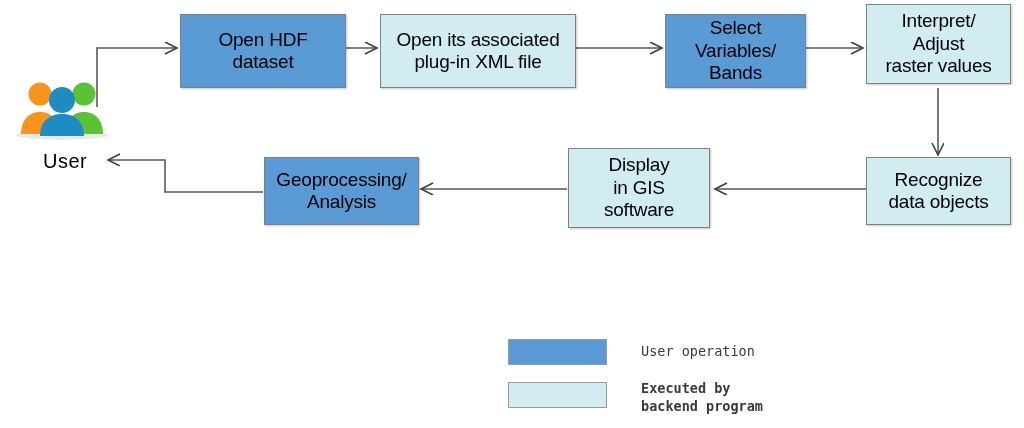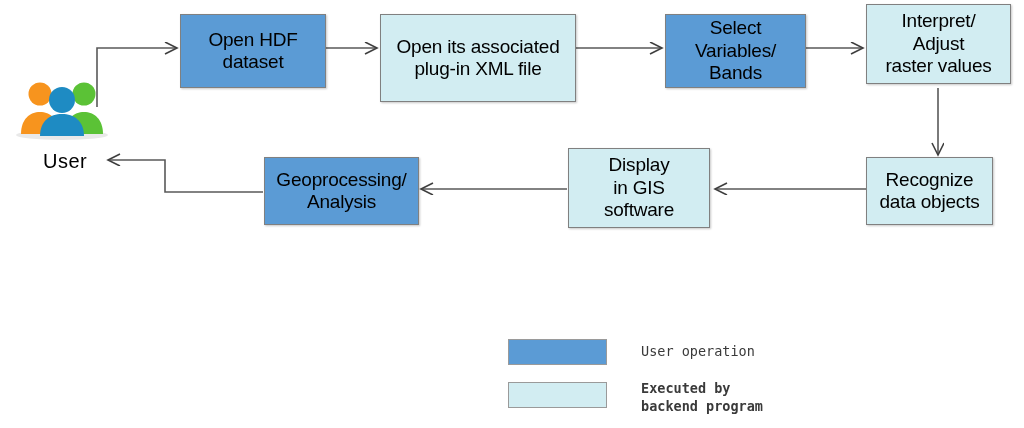--- a/index.html
+++ b/index.html
@@ -108,42 +108,42 @@
 
     <circle cx="70" cy="16" r="11.5" fill="#5BC236"></circle>
     <path d="M51,56 C51,41 60,34 70,34 C80,34 89,41 89,56 Z" fill="#5BC236"></path>
 
     <circle cx="48" cy="22" r="13" fill="#1E8BC3"></circle>
     <path d="M26,58 C26,43 36,36 48,36 C60,36 70,43 70,58 Z" fill="#1E8BC3"></path>
   </svg>
 
   <div class="user-label" style="left:30px; top:150px;margin-left:13px;">User</div>
 
-  <div class="node user-op" style="left:180px; top:14px; width:146px; height:74px;">Open HDF
+  <div class="node user-op" style="left:180px; top:14px; width:166px; height:74px;">Open HDF
 dataset</div>
 
-  <div class="node backend" style="left:380px; top:14px; width:196px; height:88px;">Open its associated
+  <div class="node backend" style="left:380px; top:14px; width:196px; height:74px;">Open its associated
 plug-in XML file</div>
 
   <div class="node user-op" style="left:665px; top:14px; width:141px; height:74px;">Select
 Variables/
 Bands</div>
 
   <div class="node backend" style="left:866px; top:4px; width:145px; height:80px;">Interpret/
 Adjust
 raster values</div>
 
   <div class="node user-op" style="left:264px; top:157px; width:155px; height:68px;">Geoprocessing/
 Analysis</div>
 
   <div class="node backend" style="left:568px; top:148px; width:142px; height:80px;">Display
 in GIS
 software</div>
 
-  <div class="node backend" style="left:866px; top:157px; width:127px; height:68px;">Recognize
+  <div class="node backend" style="left:866px; top:157px; width:145px; height:68px;">Recognize
 data objects</div>
 
   <div class="legend-swatch user-op" style="left:508px; top:339px; width:99px; height:26px;"></div>
   <div class="legend-text" style="left:641px; top:342px;">User operation</div>
 
   <div class="legend-swatch backend" style="left:508px; top:382px; width:99px; height:26px;"></div>
   <div class="legend-text" style="left:641px; top:379px;font-weight:bold;">Executed by
 backend program</div>
 
 </div>

